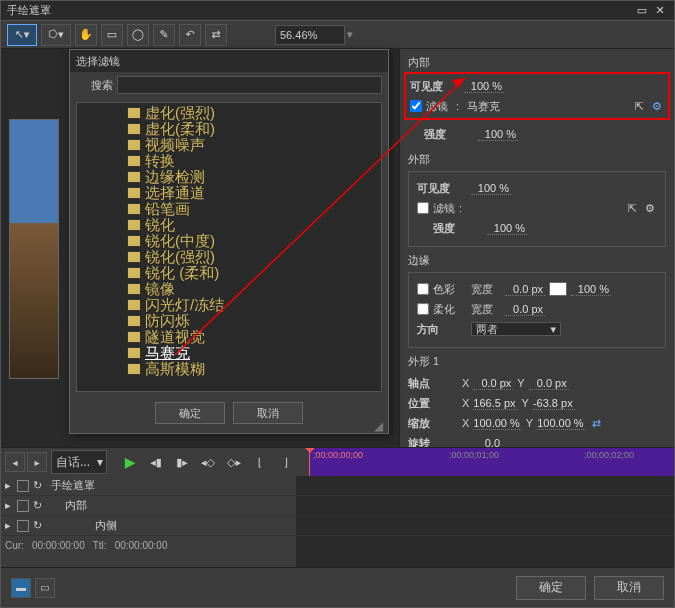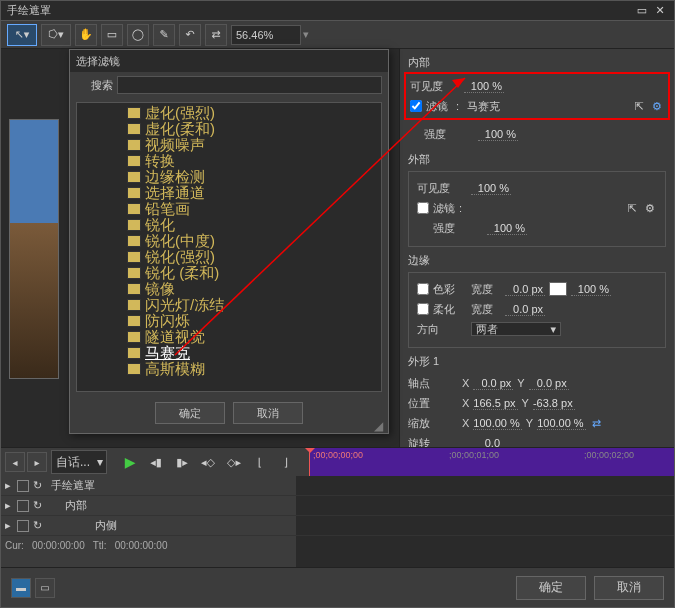--- a/index.html
+++ b/index.html
@@ -5,21 +5,21 @@
 * { box-sizing: border-box; margin: 0; padding: 0; font-family: "Microsoft YaHei", sans-serif; }
 body { background: #323232; width: 675px; height: 608px; overflow: hidden; position: relative; color: #ccc; font-size: 11px; }
 .window { position: absolute; inset: 0; border: 1px solid #555; background: #3c3c3c; }
 .titlebar { height: 20px; background: #2a2a2a; display: flex; align-items: center; padding: 0 6px; border-bottom: 1px solid #555; }
 .titlebar .title { flex: 1; font-size: 11px; color: #ccc; }
 .titlebar .btn { width: 16px; height: 14px; margin-left: 2px; display:flex; align-items:center; justify-content:center; color:#ccc; cursor:pointer; }
 .toolbar { height: 28px; background: #3c3c3c; display: flex; align-items: center; gap: 4px; padding: 0 6px; border-bottom: 1px solid #222; }
 .tool { width: 22px; height: 22px; display:flex; align-items:center; justify-content:center; border:1px solid #555; background:#404040; color:#ccc; cursor:pointer; }
 .tool.sel { background:#2a4a6a; border-color:#6af; }
 .tool.drop { width: 30px; }
-.zoom { width: 70px; height: 20px; background:#2a2a2a; border:1px solid #555; color:#ccc; padding:0 4px; font-size:11px; }
+.zoom { width: 70px; height: 20px; background:#2a2a2a; border:1px solid #555; color:#ccc; padding:0 4px; font-size:11px;margin-left:44px; }
 .body { display:flex; height: calc(100% - 20px - 28px - 160px); }
 .left { width: 398px; position: relative; background:#2a2a2a; }
 .right { flex:1; background:#3c3c3c; padding: 4px 8px; border-left:1px solid #222; overflow:hidden; }
 .thumb { position:absolute; left:8px; top:70px; width:50px; height:260px; border:1px solid #666; background: linear-gradient(#4a7ab4 0%, #4a7ab4 40%, #7a5a3a 40%, #3a2a1a 100%); }
 .modal { position:absolute; left:68px; top:0; width:320px; height:385px; background:#3c3c3c; border:1px solid #666; box-shadow: 2px 2px 8px rgba(0,0,0,.5); z-index:10; }
 .modal .mtitle { height:22px; background:#2a2a2a; padding:0 6px; display:flex; align-items:center; font-size:11px; }
 .search-row { display:flex; align-items:center; padding:4px 6px; gap:4px;margin-left:15px; }
 .search-row input { flex:1; height:18px; background:#2a2a2a; border:1px solid #555; color:#ccc; padding:0 4px; font-size:11px; }
 .filter-list { margin:4px 6px; height:290px; background:#2a2a2a; border:1px solid #555; overflow-y:scroll; padding:2px 0 2px 50px; }
 .filter-list::-webkit-scrollbar { width:16px; background:#3c3c3c; }
@@ -27,21 +27,21 @@
 .filter-item { display:flex; align-items:center; height:16px; color:#d2b85a; font-size:15px; cursor:pointer; }
 .filter-item .fico { width:14px; height:12px; background:#d2b85a; margin-right:4px; border:1px solid #333; }
 .filter-item.sel { color:#fff; }
 .filter-item.sel span { text-decoration: underline; }
 .modal-btns { display:flex; justify-content:center; gap:8px; padding:6px; }
 .mbtn { width:70px; height:22px; background:#444; border:1px solid #666; color:#ccc; font-size:11px; cursor:pointer; }
 .resize { position:absolute; right:2px; bottom:2px; width:12px; height:12px; color:#777; font-size:12px; }
 .section-title { color:#ccc; font-size:11px; margin: 2px 0 4px 0; }
 .group { border:1px solid #555; padding:6px 8px 8px 8px; margin-bottom:6px; position:relative; }
 .row { display:flex; align-items:center; height:20px; font-size:11px; gap:4px; }
-.row .lbl { width:50px; color:#ccc; }
+.row .lbl { width:50px; color:#ccc;font-weight:bold; }
 .row .val { color:#ddd; border-bottom:1px dotted #777; min-width:40px; text-align:right; padding-right:2px; }
 .row input[type=checkbox] { width:12px; height:12px; }
 .redbox { border:2px solid #e00; padding:2px 4px; margin:-2px -4px 4px -4px; }
 .icon-sm { width:14px; height:14px; display:inline-flex; align-items:center; justify-content:center; color:#ccc; cursor:pointer; }
 .swatch { width:18px; height:14px; background:#fff; border:1px solid #666; display:inline-block; }
 .dropdown { background:#2a2a2a; border:1px solid #555; color:#ccc; height:14px; font-size:11px; padding:0 18px 0 4px; position:relative; min-width:90px; display:inline-flex; align-items:center; }
 .dropdown::after { content:"▾"; position:absolute; right:4px; }
 .timeline-area { height:160px; background:#3c3c3c; border-top:1px solid #222; display:flex; flex-direction:column; }
 .tl-top { display:flex; height:28px; align-items:center; }
 .tl-left-btns { display:flex; gap:2px; padding:0 4px; }

